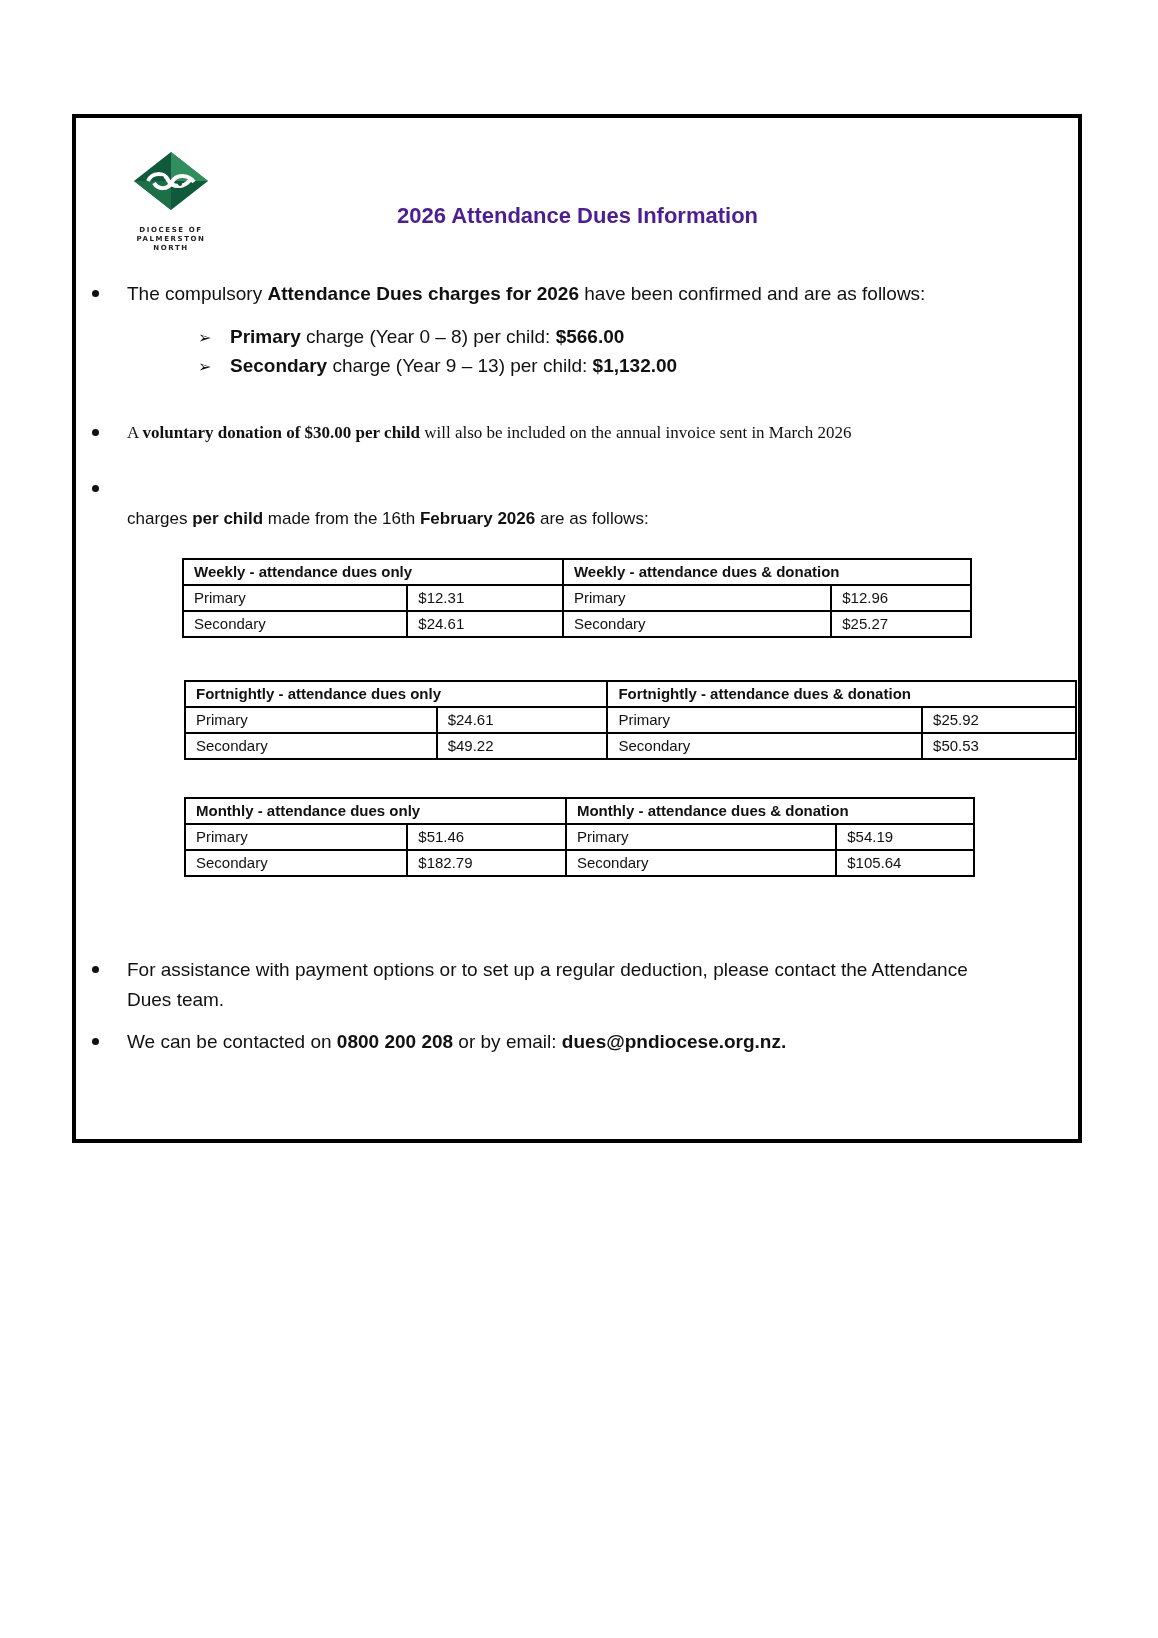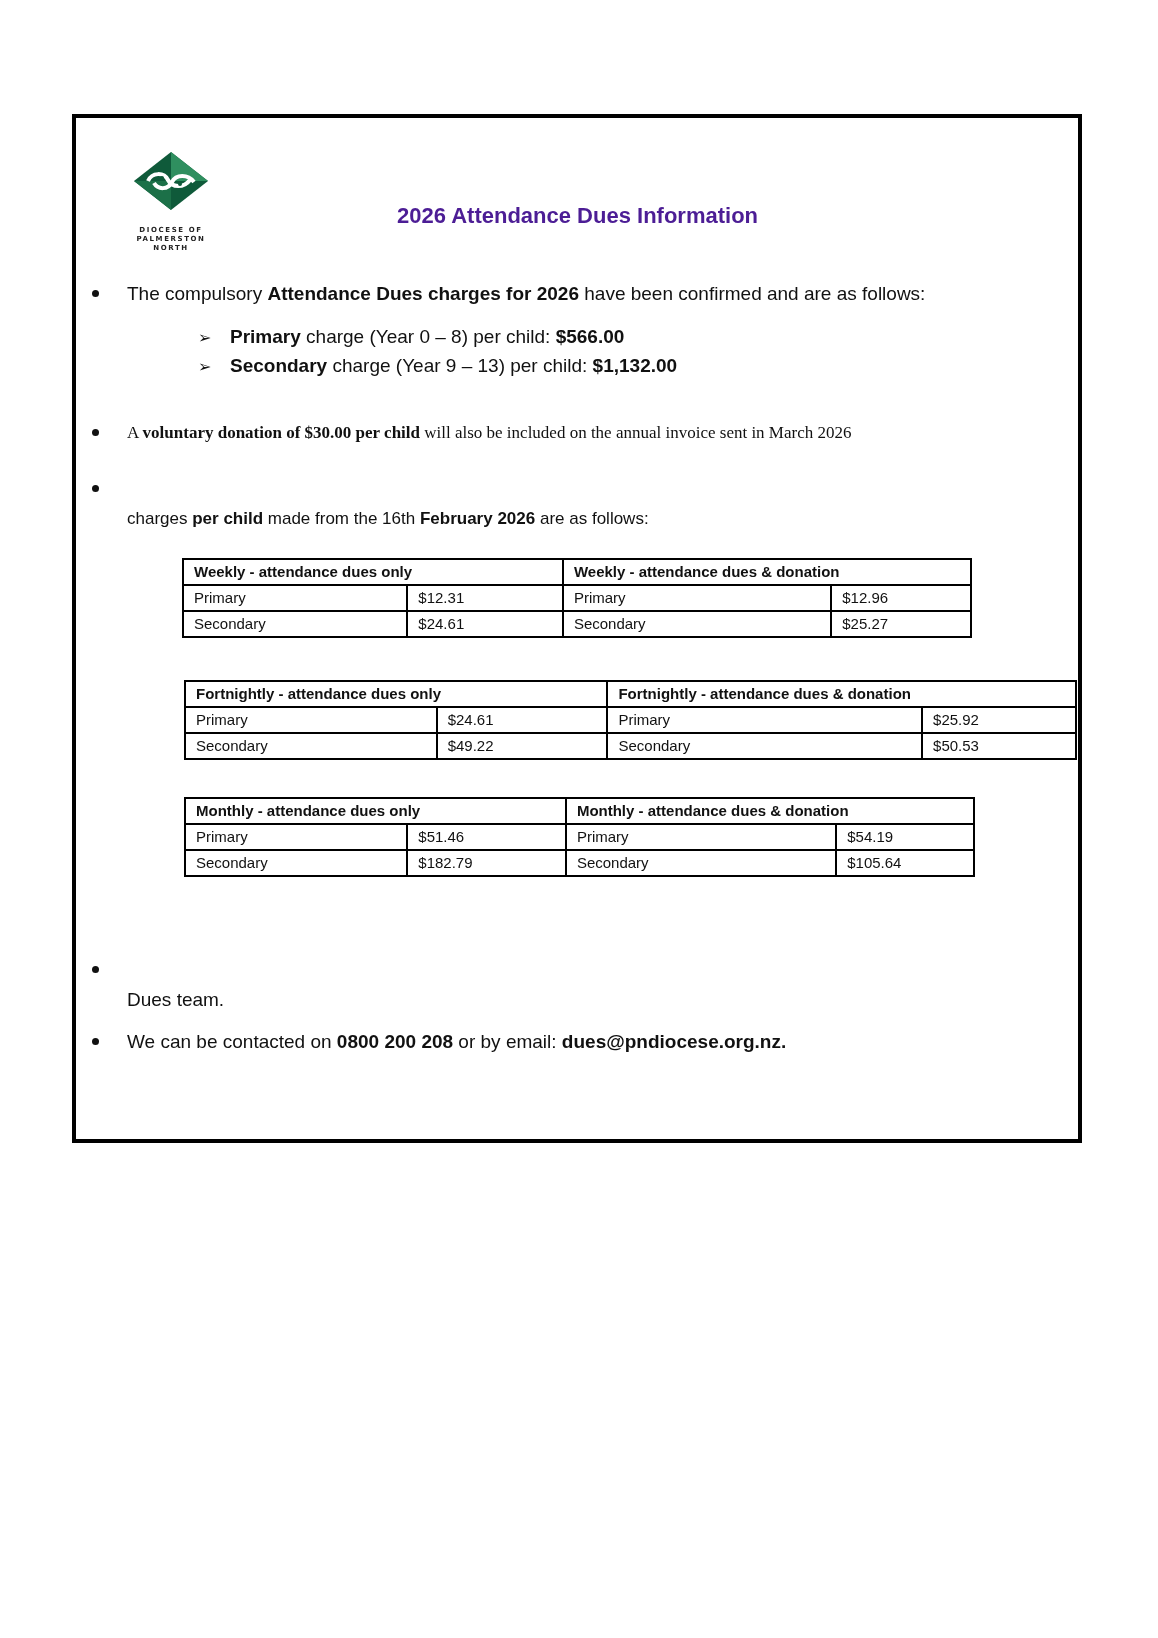--- a/index.html
+++ b/index.html
@@ -156,21 +156,21 @@
     <td>$182.79</td>
     <td>Secondary</td>
     <td>$105.64</td>
   </tr>
 </tbody>
   </table>
 
 <div class="bullet-row" style="top:955px; width:980px;">
   <span class="dot"></span>
   <span class="txt" style="white-space:nowrap;">
-    <br>
+    <span>For assistance with payment options or to set up a regular deduction, please contact the Attendance</span><br>
     <span>Dues team.</span>
   </span>
 </div>
 
 <div class="bullet-row" style="top:1027px; width:980px;">
   <span class="dot"></span>
   <span class="txt" style="white-space:nowrap;">
     <span>We can be contacted on </span><b>0800 200 208</b><span> or by email: </span><b>dues@pndiocese.org.nz.</b>
   </span>
 </div>

